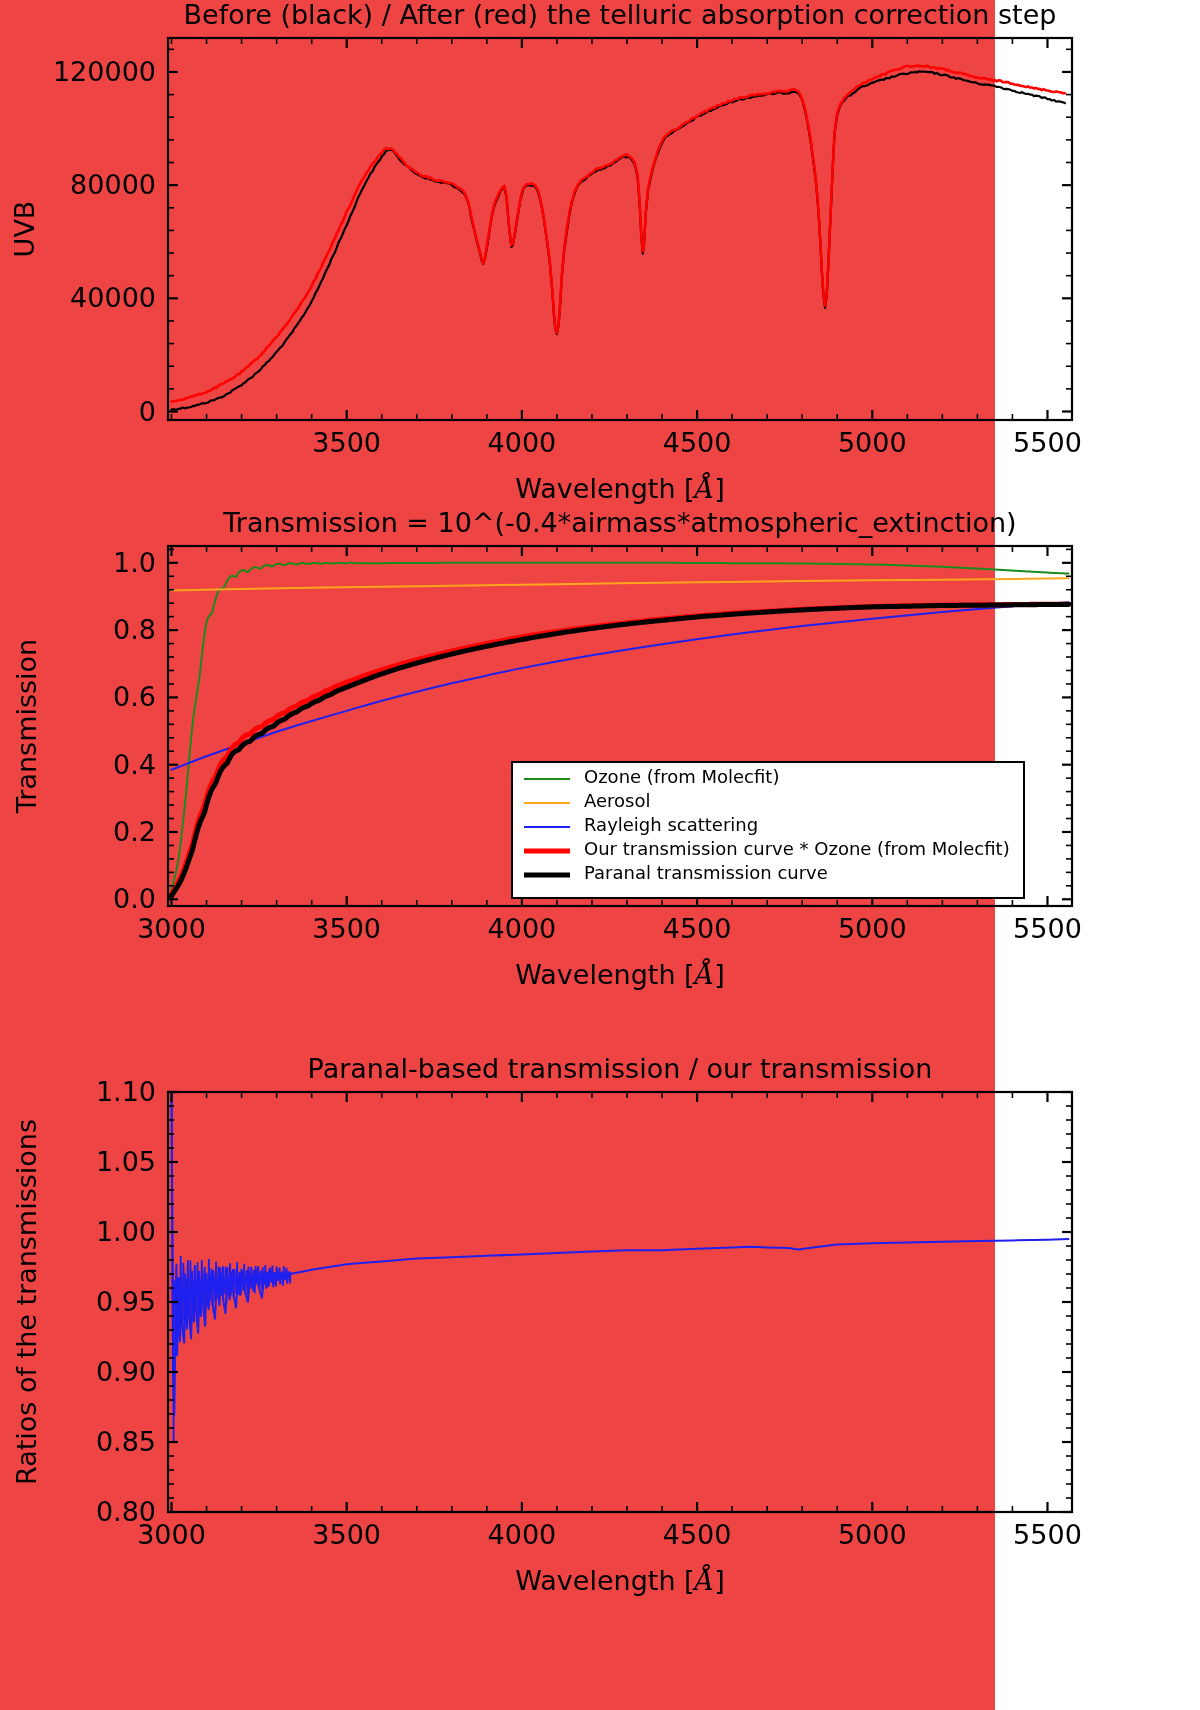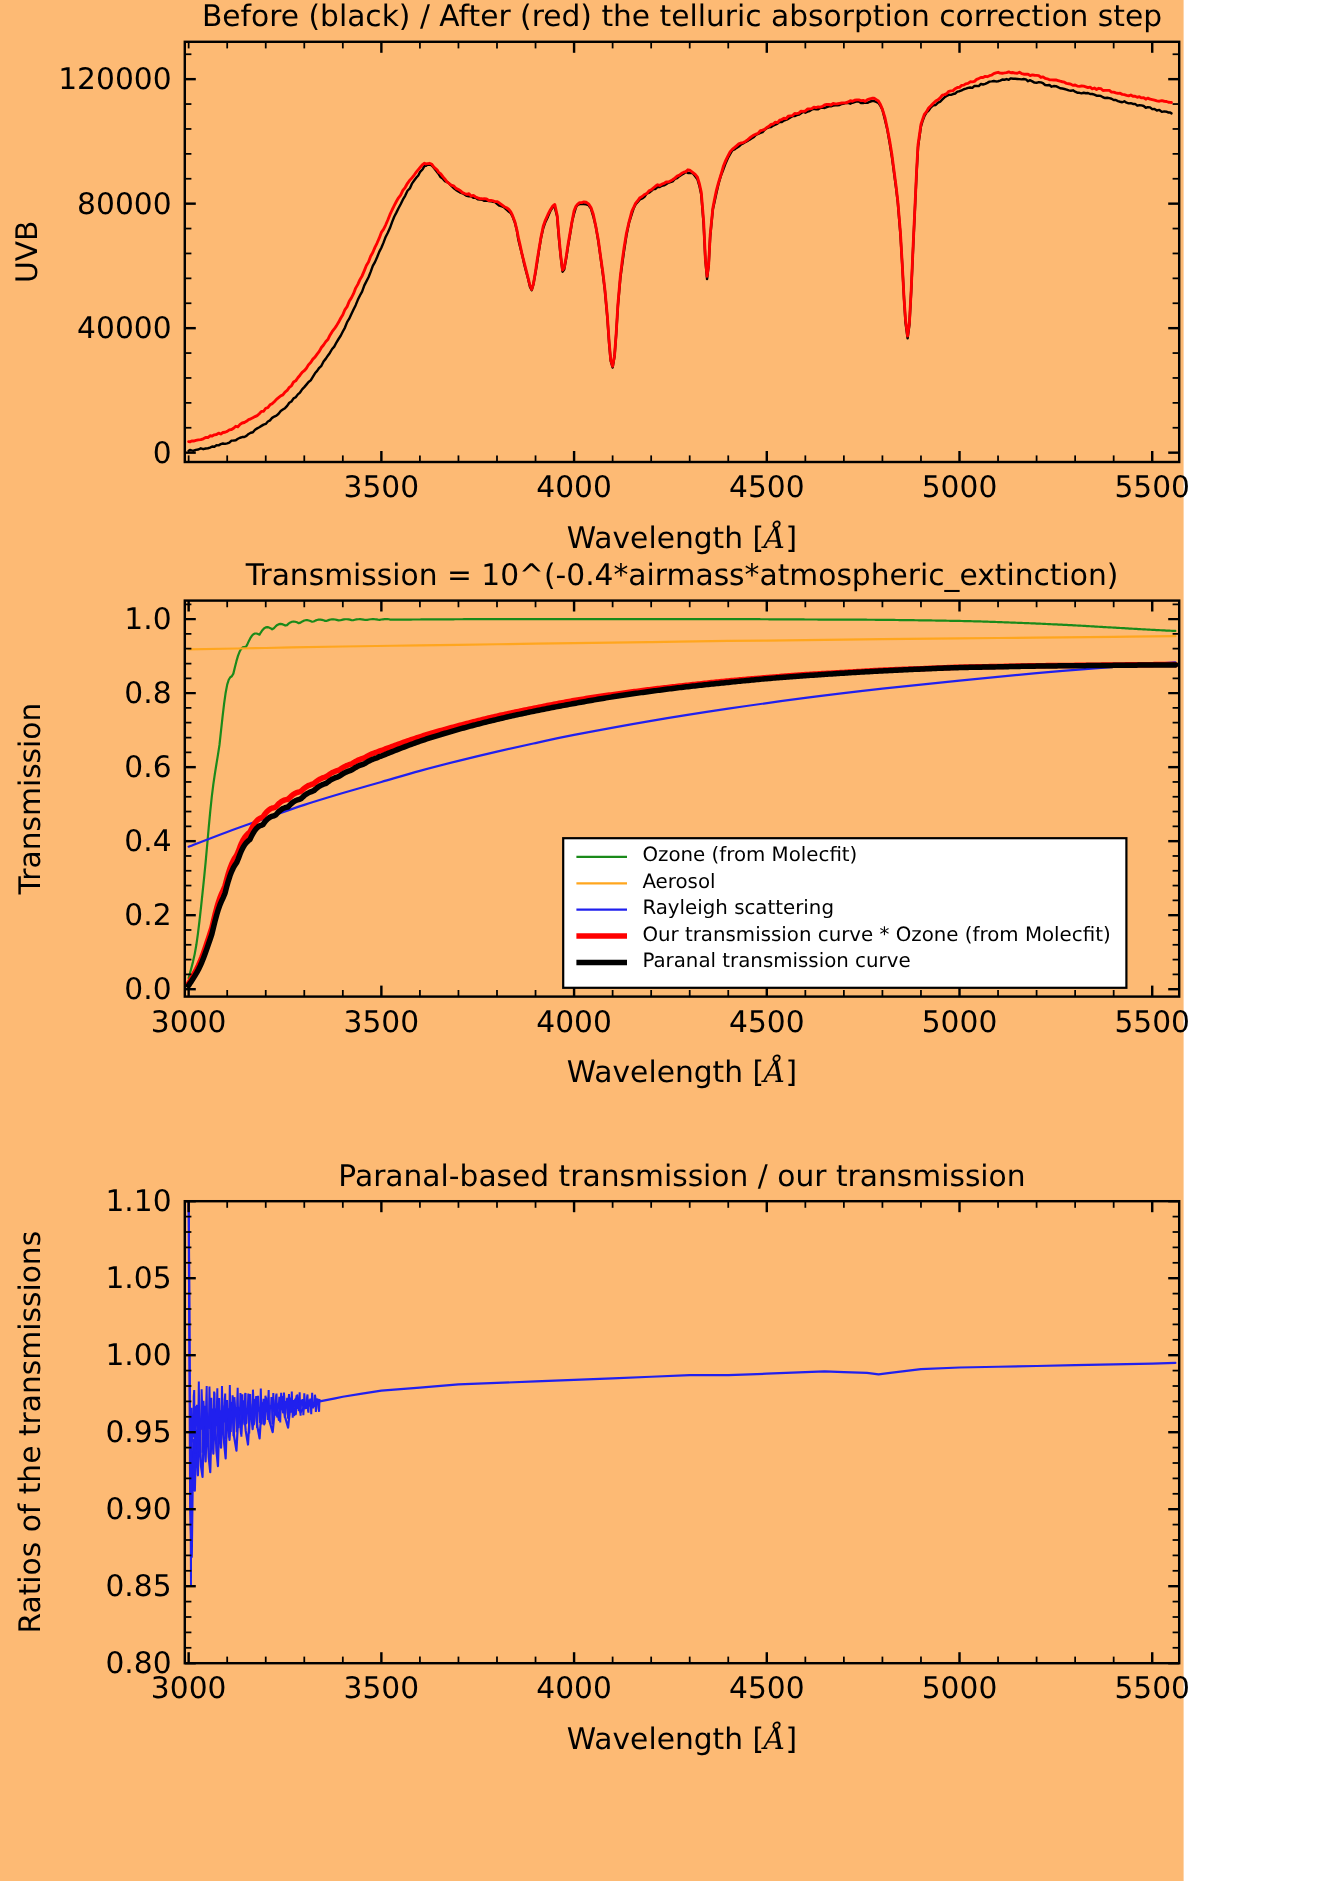--- a/index.html
+++ b/index.html
@@ -1,17 +1,17 @@
 <!DOCTYPE html>
 <html><head>
 <meta charset="utf-8">
 <style>
   html,body{margin:0;padding:0;background:#ffffff;}
   body{width:1200px;height:1710px;font-family:"DejaVu Sans","Liberation Sans",sans-serif;color:#000;}
-  .figure{position:relative;width:1076px;height:1710px;background:#fdba74;text-decoration:underline;}
+  .figure{position:relative;width:995px;height:1710px;background:#ef4444;text-decoration:underline;}
   .panel{position:absolute;left:0;width:1200px;}
   #panel1{top:0;height:520px;}
   #panel2{top:488px;height:520px;}
   #panel3{top:1040px;height:670px;}
   svg{display:block;}
   text{font-family:"DejaVu Sans","Liberation Sans",sans-serif;fill:#000;}
   .title{font-size:27px;text-anchor:middle;}
   .ticklbl{font-size:27px;}
   .axlbl{font-size:27px;text-anchor:middle;}
   .leglbl{font-size:18px;}

